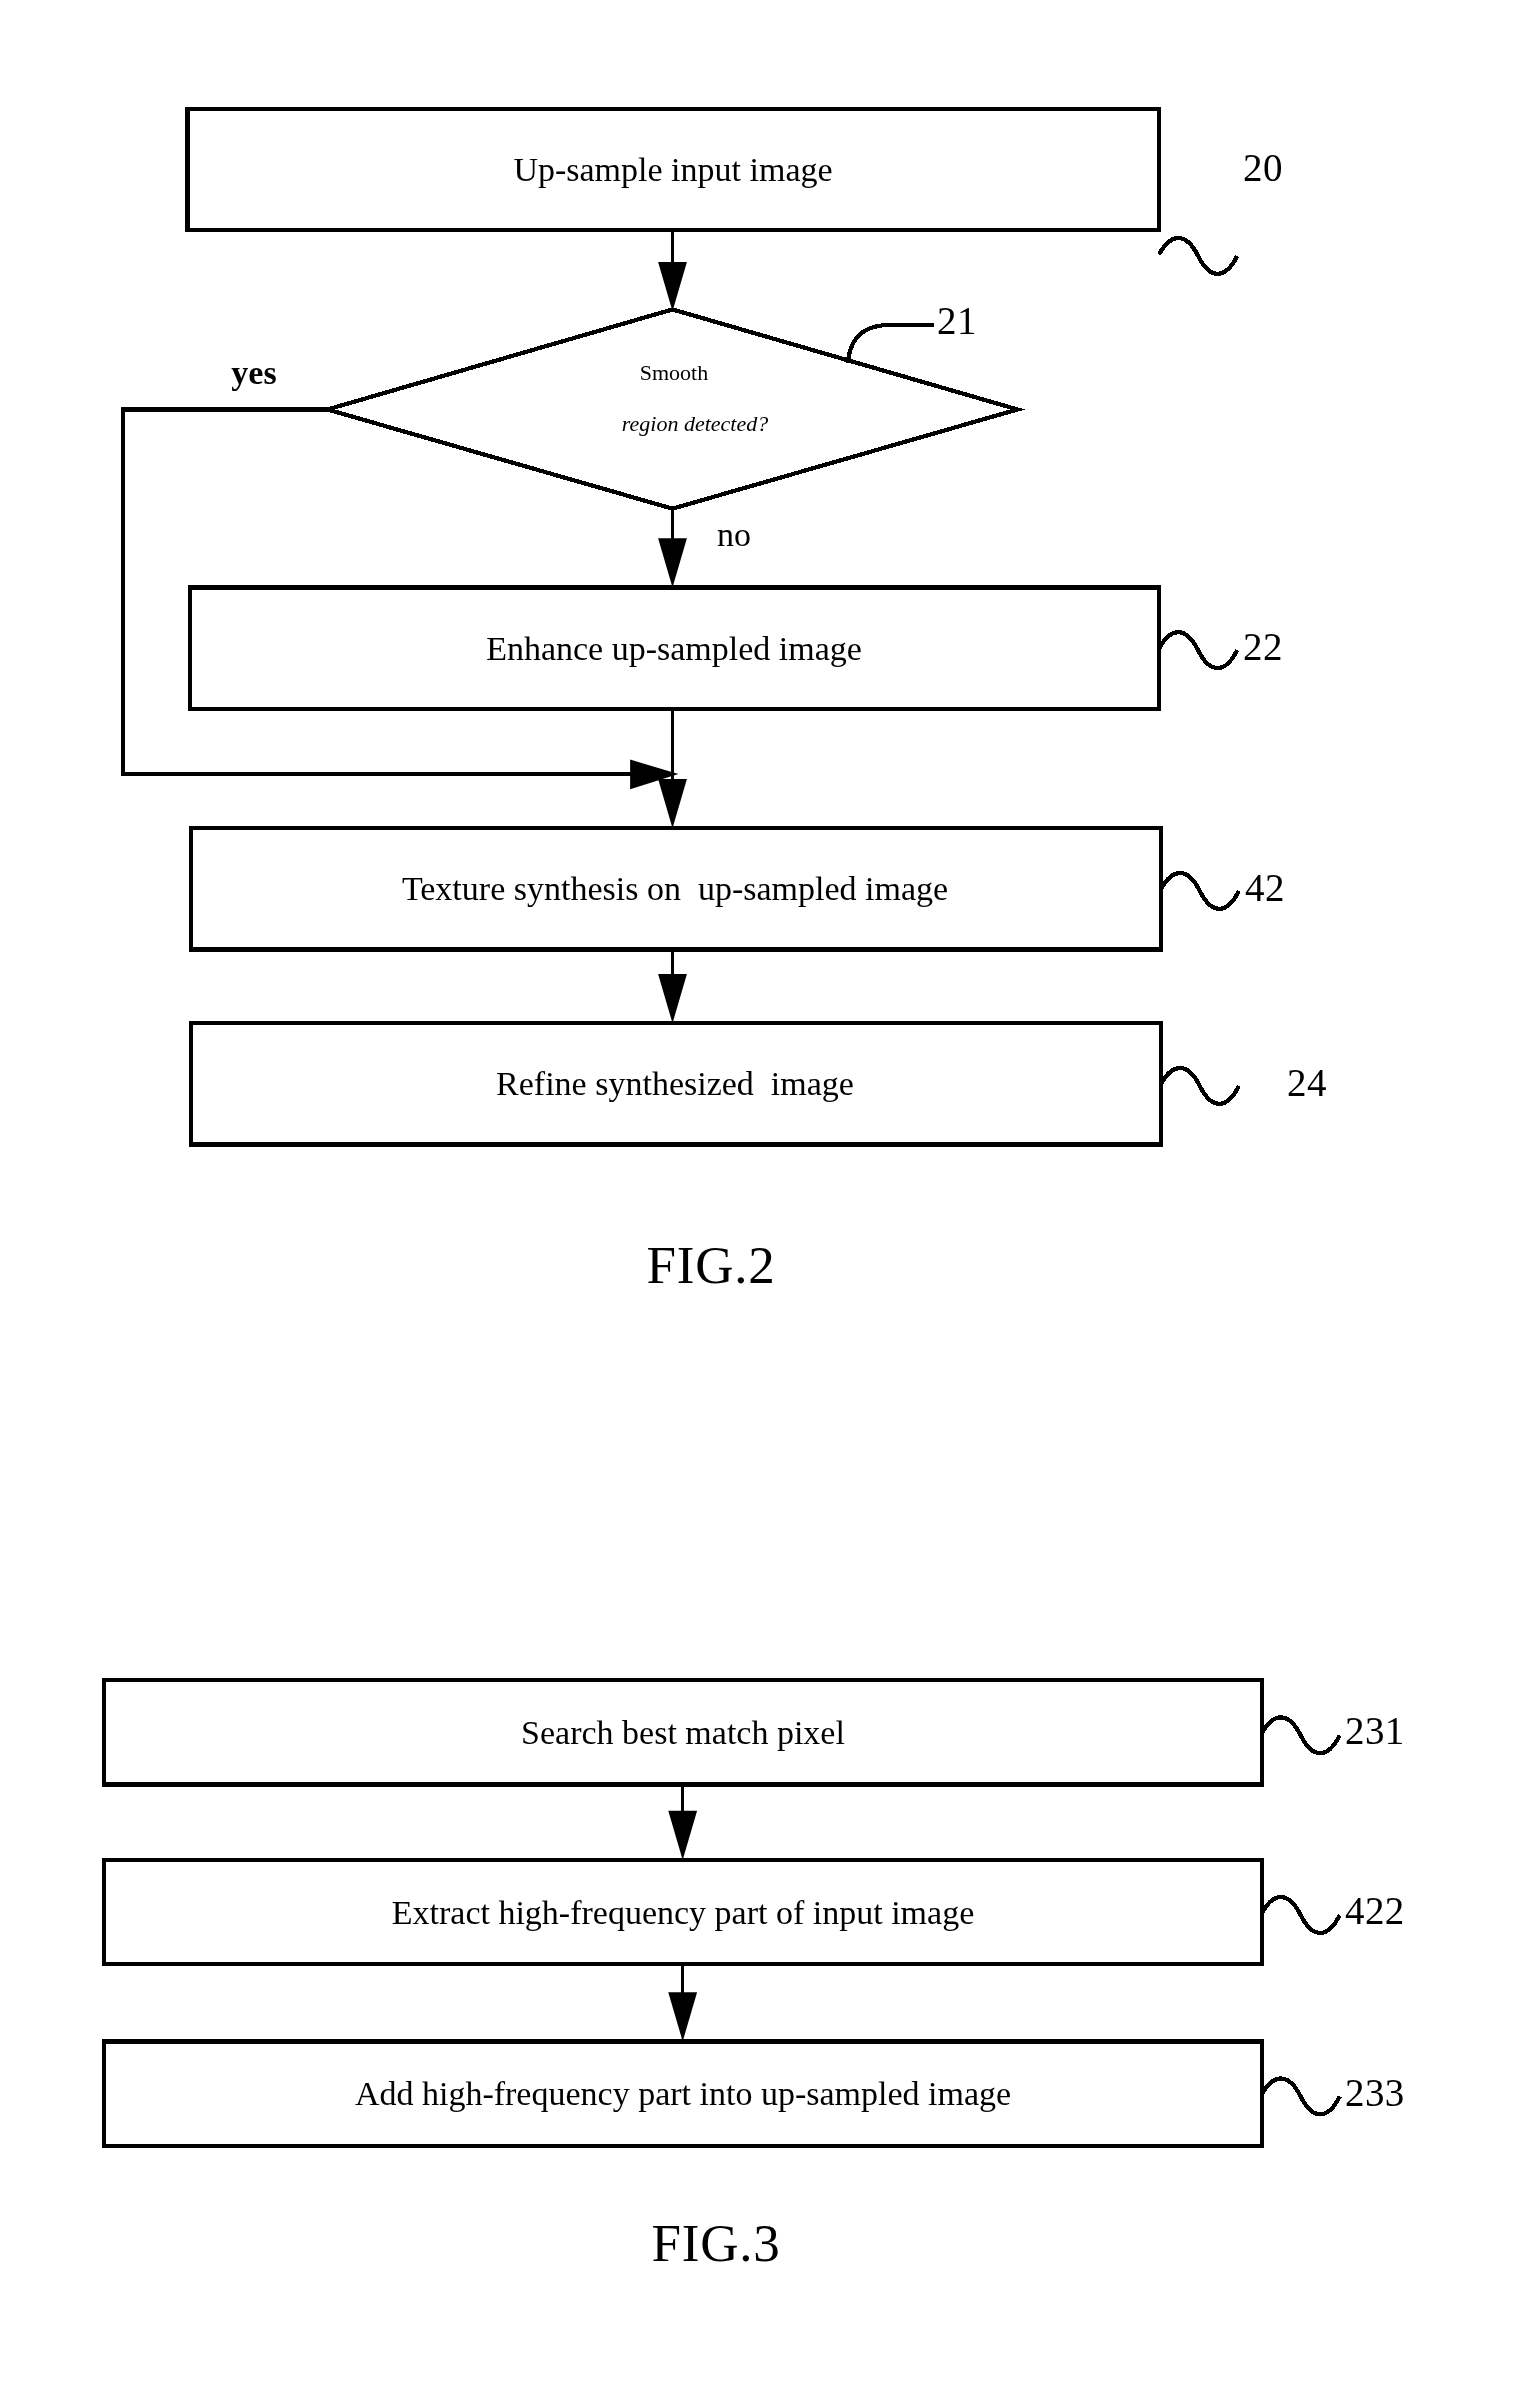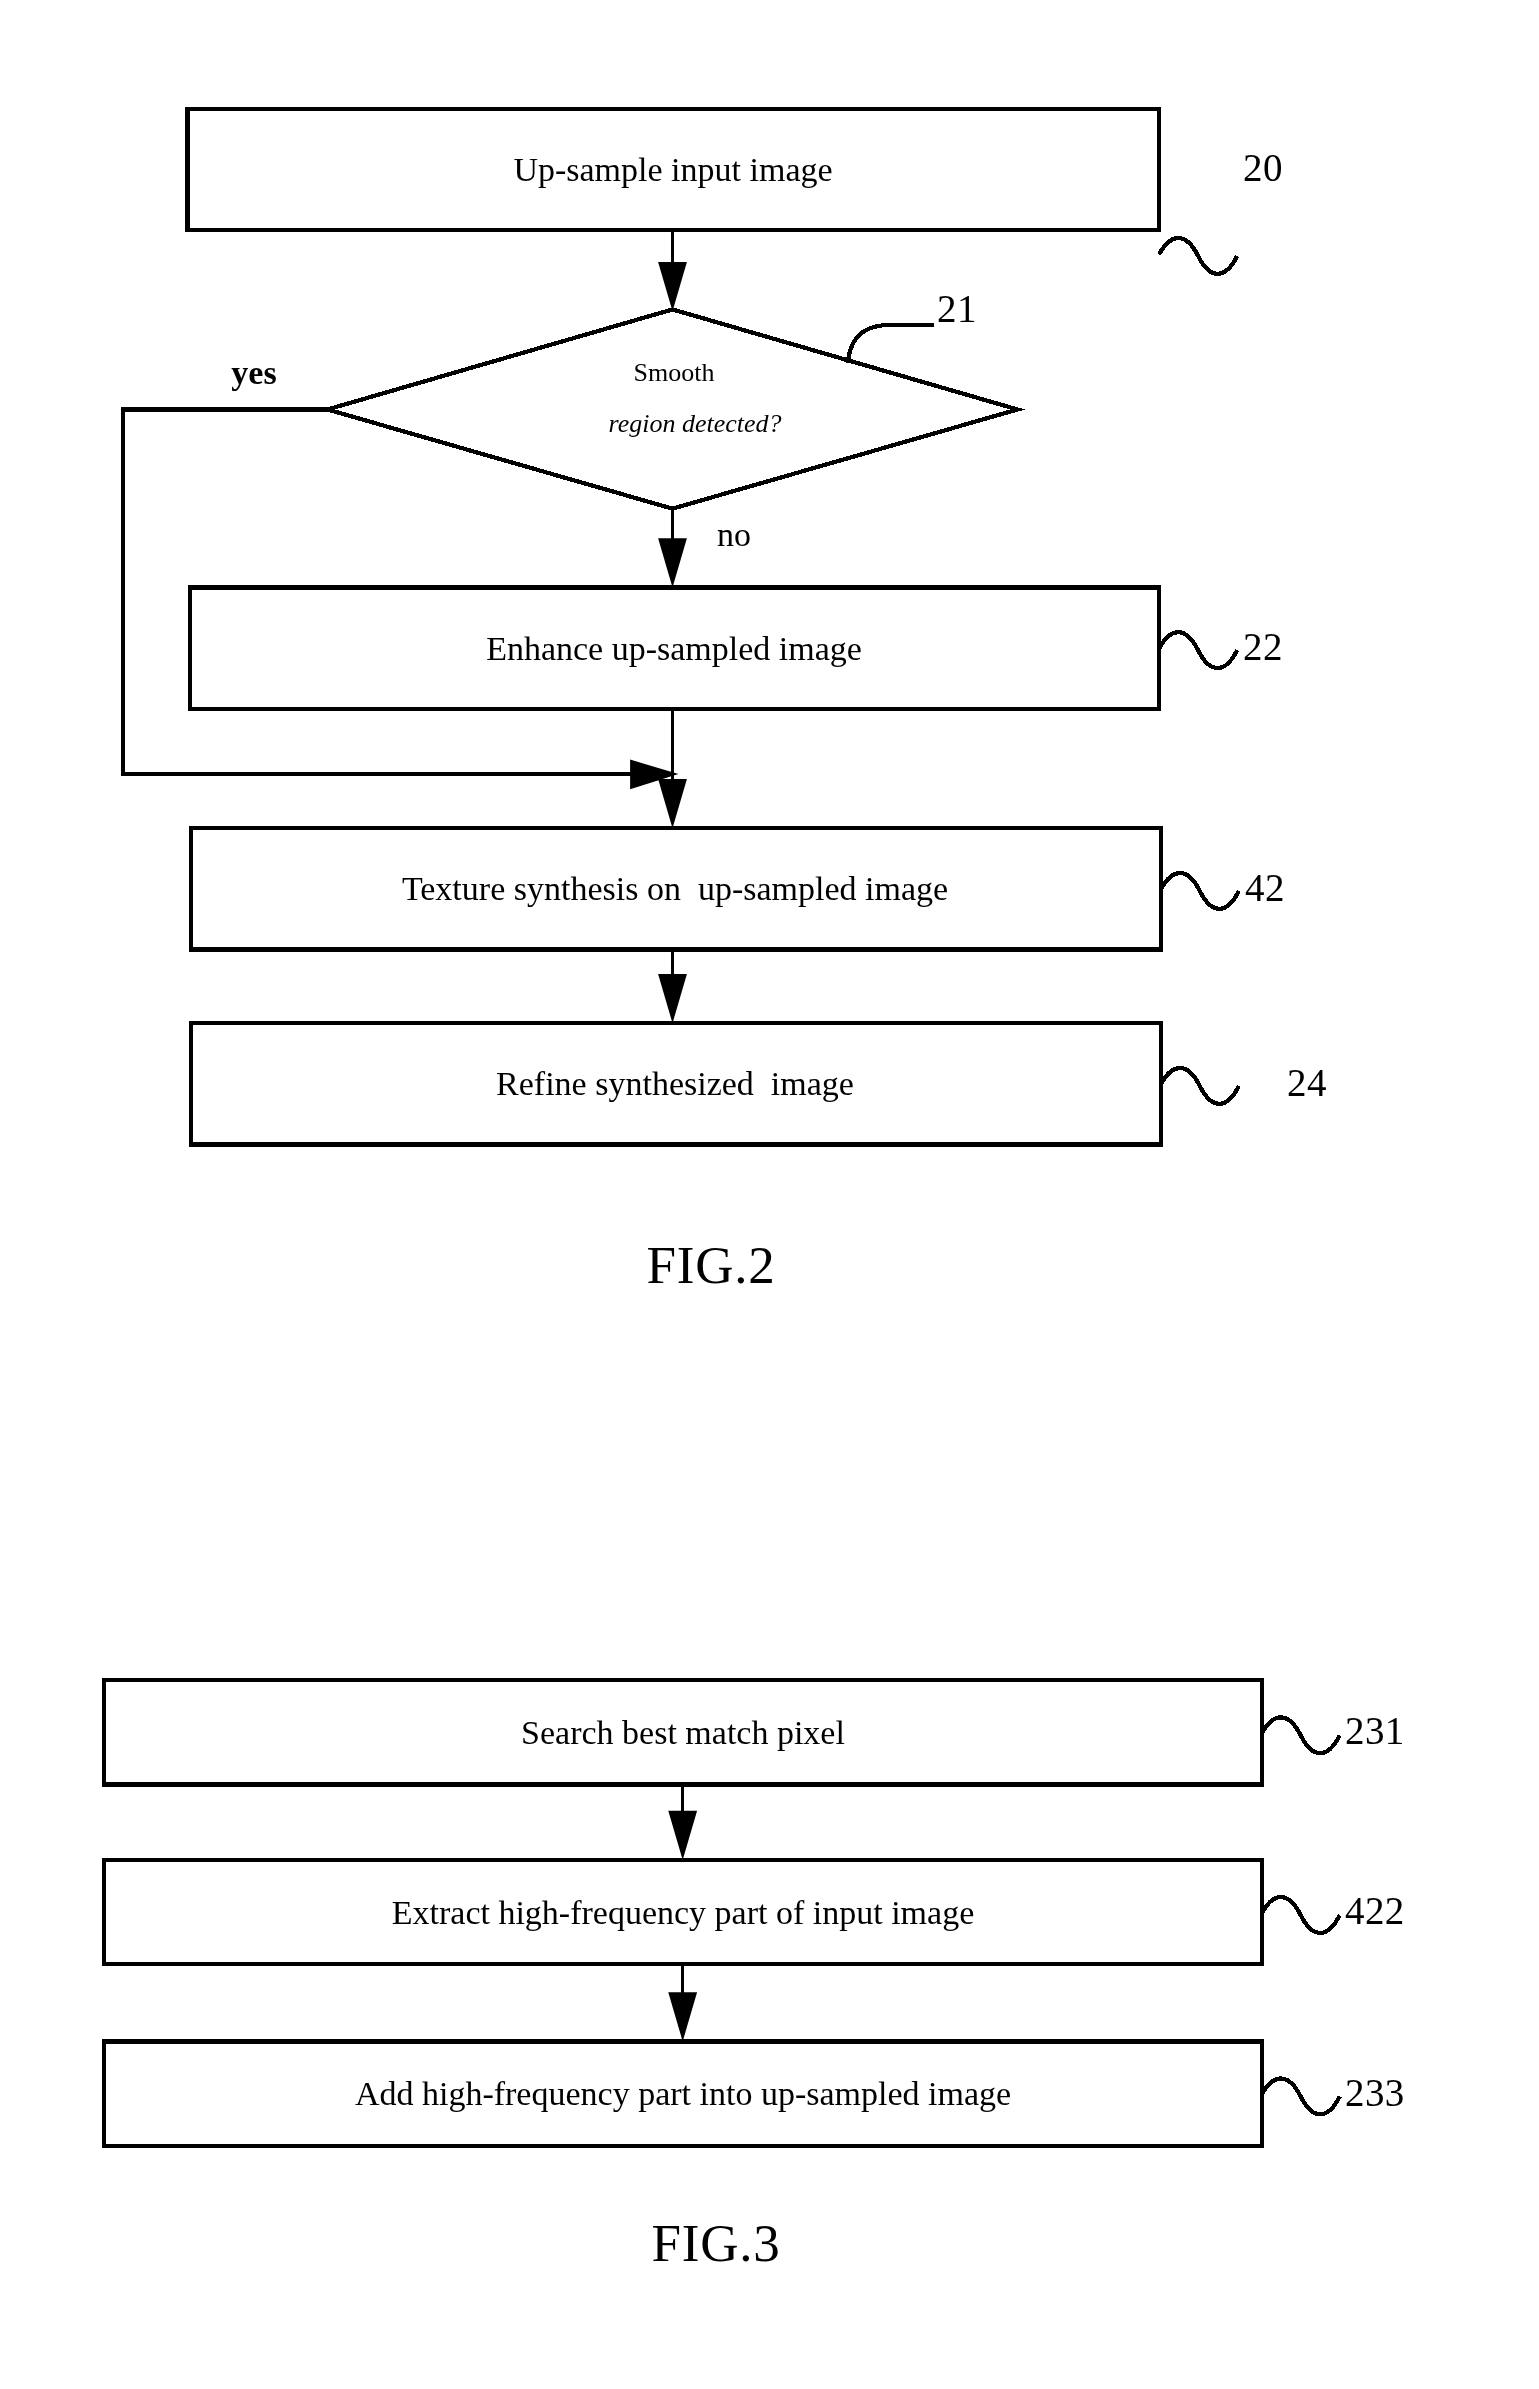--- a/index.html
+++ b/index.html
@@ -38,21 +38,21 @@
     font-family: "Liberation Serif", "DejaVu Serif", serif;
     line-height: 1.12;
     -webkit-font-smoothing: none;
   }
   .box-label {
     font-size: 34px;
     text-align: center;
     transform: translate(-50%, -50%);
   }
   .diamond-label {
-    font-size: 26px;
+    font-size: 22px;
     text-align: left;
     transform: translate(-50%, -50%);
   }
   .branch-label {
     font-size: 34px;
     transform: translate(-50%, -50%);
   }
   .ref-num {
     font-size: 39px;
     transform: translate(0, -50%);
@@ -144,21 +144,21 @@
   <div class="txt box-label" style="left:674px; top:649px;">Enhance up-sampled image</div>
 
   <div class="txt box-label" style="left:675px; top:889px;">Texture synthesis on  up-sampled image</div>
 
   <div class="txt box-label" style="left:675px; top:1084px;">Refine synthesized  image</div>
 
   <div class="txt branch-label" style="left:254px; top:373px;font-weight:bold;">yes</div>
   <div class="txt branch-label" style="left:734px; top:535px;">no</div>
 
   <div class="txt ref-num" style="left:1243px; top:168px;">20</div>
-  <div class="txt ref-num" style="left:937px; top:309px;">21</div>
+  <div class="txt ref-num" style="left:937px; top:321px;">21</div>
   <div class="txt ref-num" style="left:1243px; top:647px;">22</div>
   <div class="txt ref-num" style="left:1245px; top:888px;">42</div>
   <div class="txt ref-num" style="left:1263px; top:1083px;margin-left:24px;">24</div>
 
   <div class="txt fig-caption" style="left:711px; top:1266px;">FIG.2</div>
 
   <div class="txt box-label" style="left:683px; top:1733px;">Search best match pixel</div>
   <div class="txt box-label" style="left:683px; top:2094px;">Add high-frequency part into up-sampled image</div>
   <div class="txt box-label" style="left:683px; top:1913px;">Extract high-frequency part of input image</div>
 

